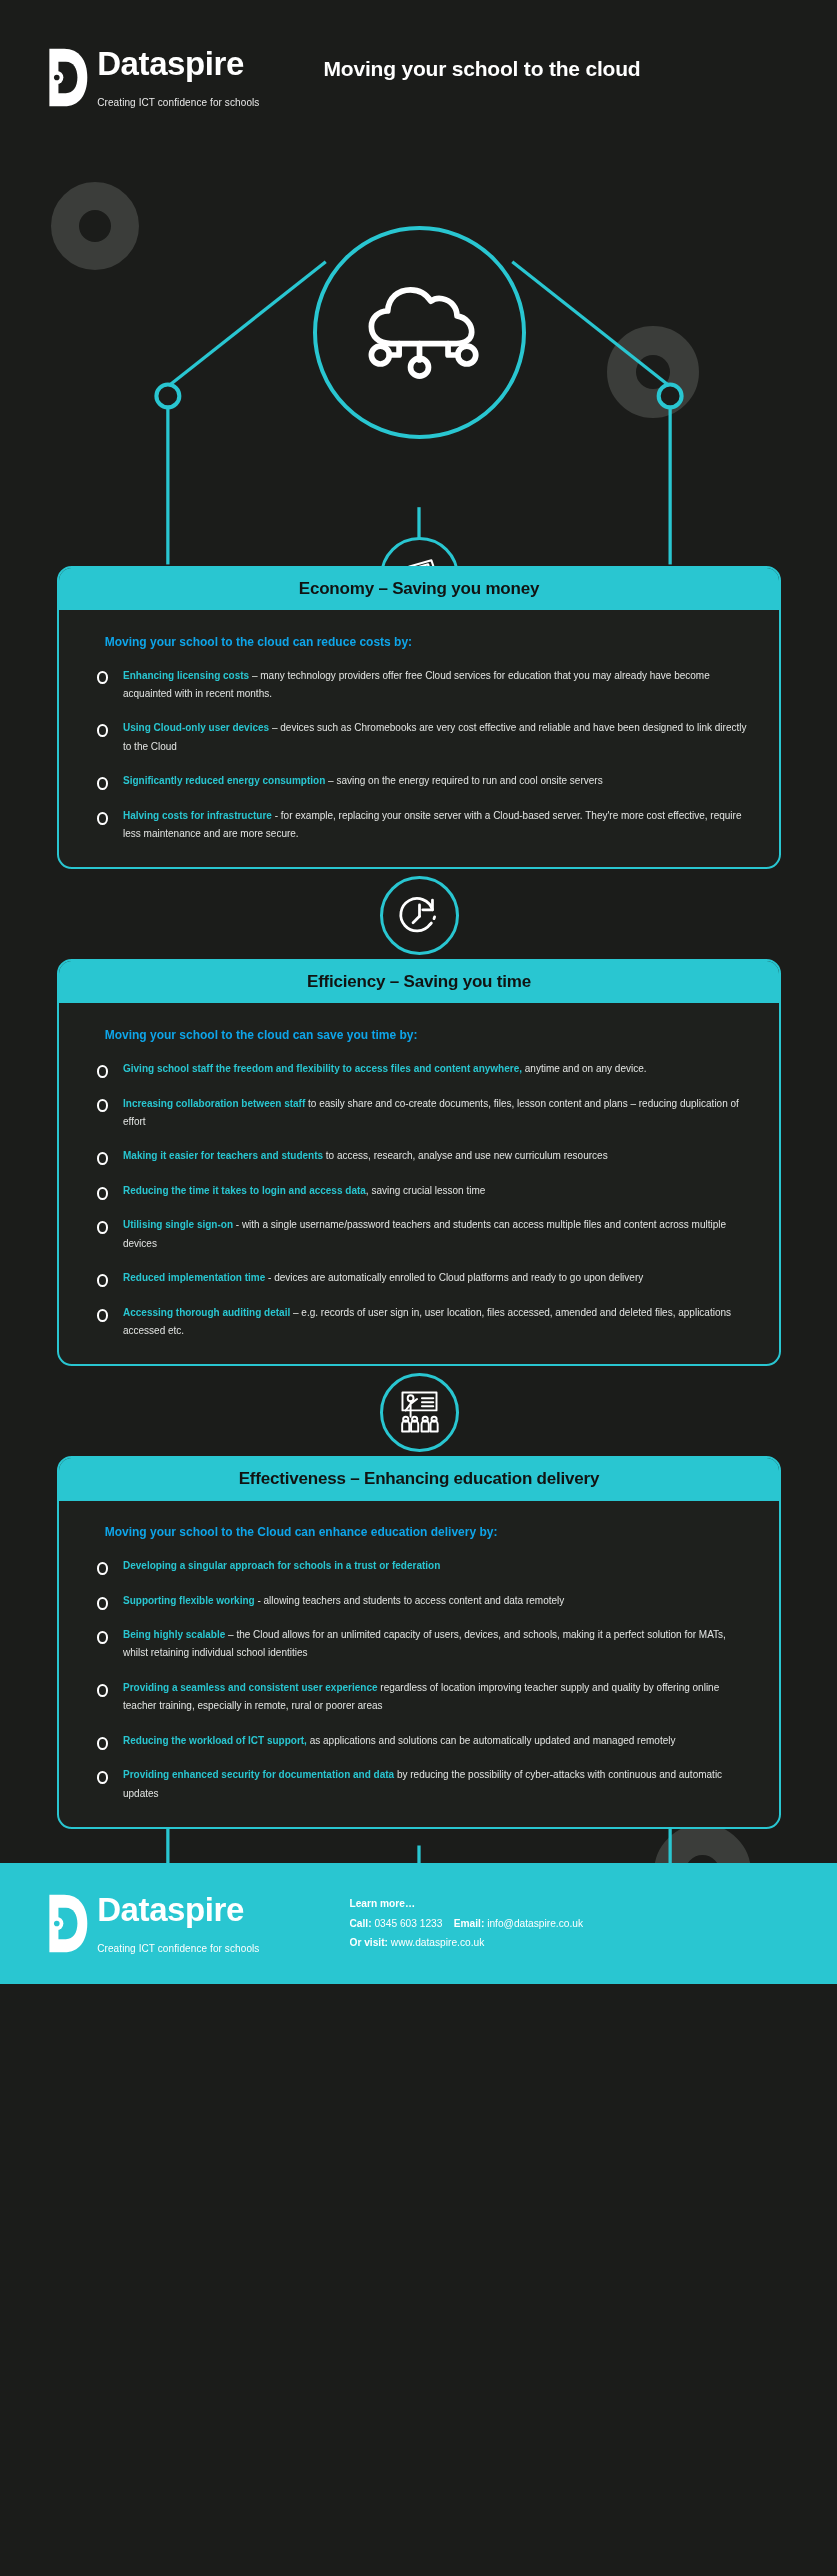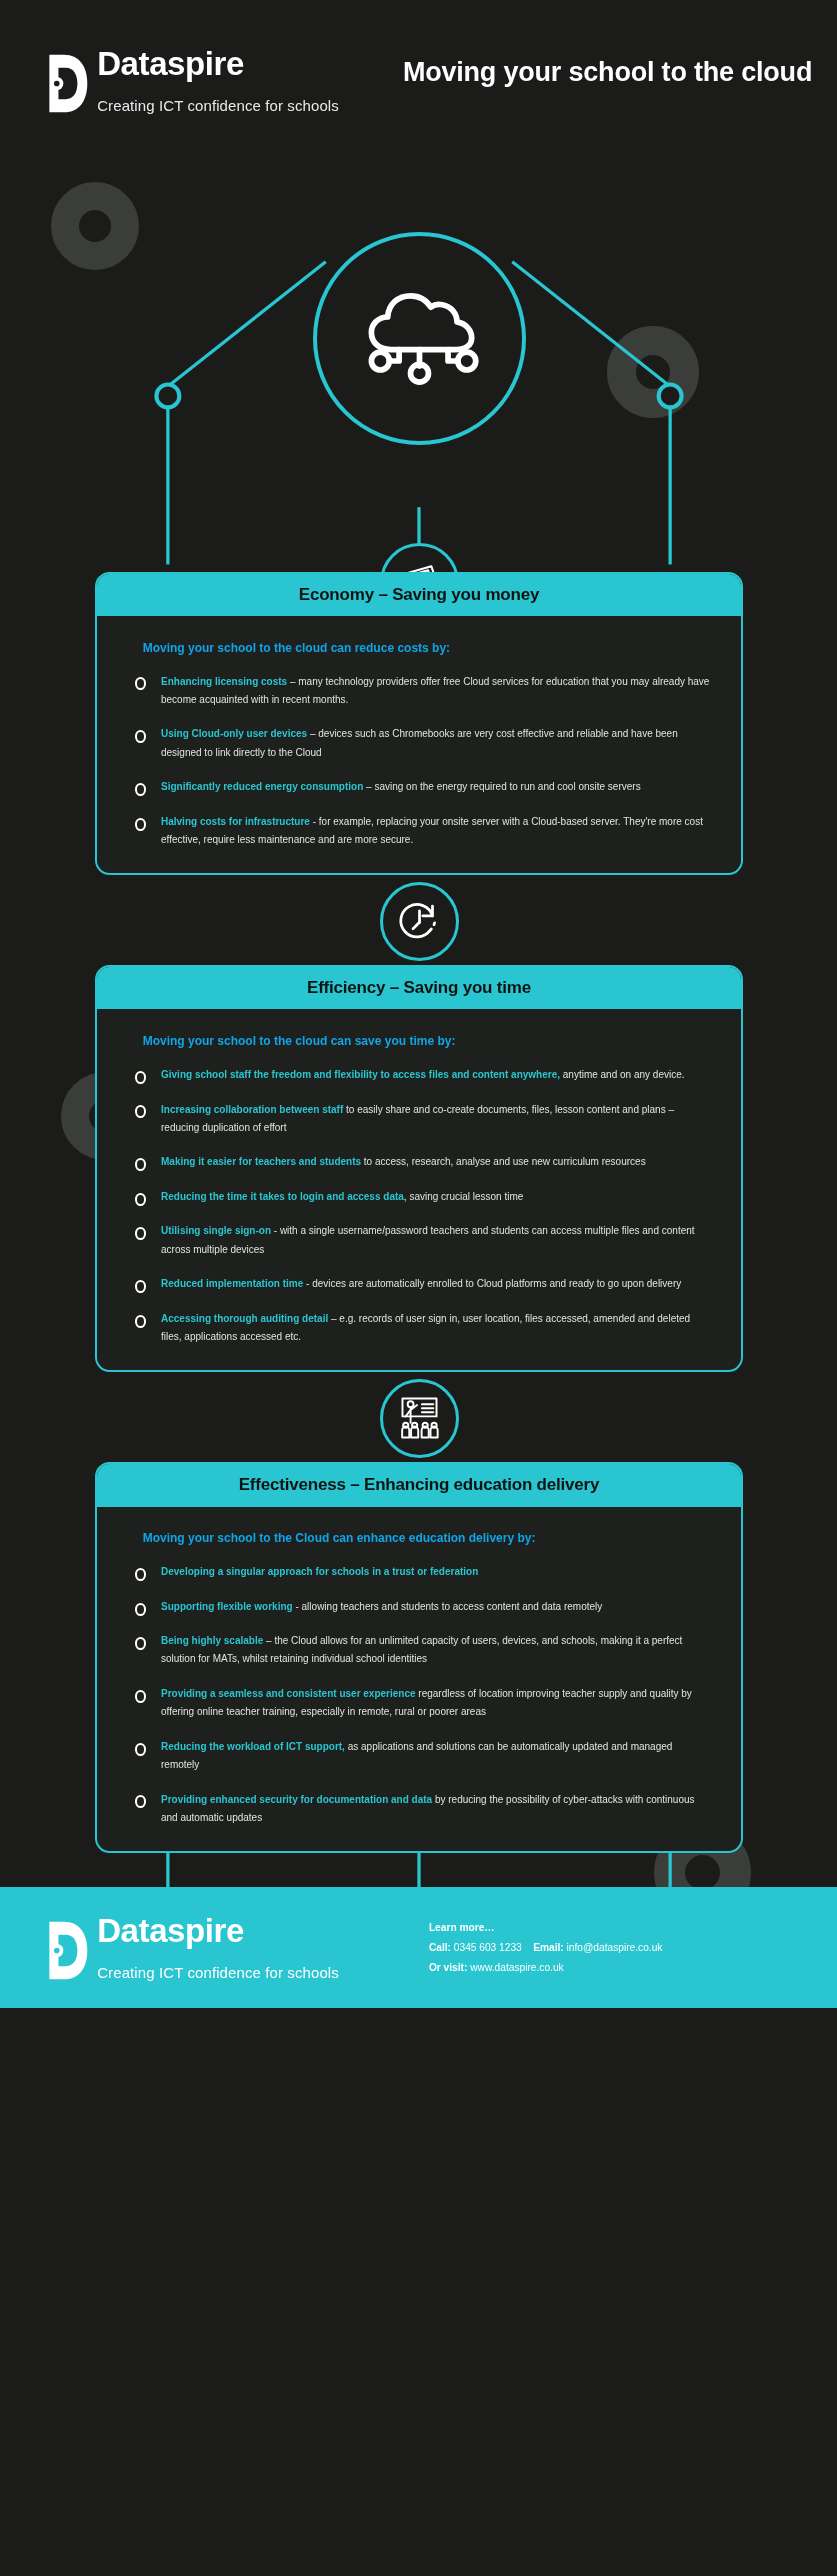--- a/index.html
+++ b/index.html
@@ -21,43 +21,43 @@
 
   
   .wires{ position:absolute; left:0; top:0; width:838px; height:2576px; z-index:1; pointer-events:none;}
 
   
   .header{ position:relative; z-index:3; display:flex; align-items:center; padding:47px 0 0 46px; }
   .logo-wrap{ display:flex; align-items:flex-end; }
   .logo-mark{ width:43px; height:61px; flex:0 0 auto; }
   .logo-text{ margin-left:8.2px; }
   .logo-name{ font-size:33px; font-weight:bold; letter-spacing:-0.4px; line-height:1; color:#fff; }
-  .logo-tag{ font-size:15px; color:#e9e9e9; margin-top:17px; letter-spacing:0.1px; }
-  .header-title{ margin-left:64px; font-size:27px; font-weight:bold; color:#fff; letter-spacing:-0.2px;
+  .logo-tag{ font-size:10px; color:#e9e9e9; margin-top:17px; letter-spacing:0.1px; }
+  .header-title{ margin-left:64px; font-size:21px; font-weight:bold; color:#fff; letter-spacing:-0.2px;
                  align-self:flex-start; padding-top:9.8px; }
 
   
   .hero{ position:relative; z-index:3; height:458px; }
   .ring-big{
     position:absolute; left:calc(50% - 106px); top:118px;
     width:213px; height:213px; border-radius:50%;
     border:4.1px solid #29c6d1; background:#1b1c1a;
     display:flex; align-items:center; justify-content:center;
   }
   .ring-mid{
     position:absolute; left:calc(50% - 39px);
     width:79px; height:79px; border-radius:50%;
     border:3.3px solid #29c6d1; background:#1b1c1a;
     display:flex; align-items:center; justify-content:center; z-index:3;
   }
 
   
   .panel{
     position:relative; z-index:3;
-    width:648px; margin:0 auto;
+    width:724px; margin:0 auto;
     border:2.5px solid #29c6d1; border-radius:14.7px;
     background:#1e201d; overflow:hidden;
   }
   .panel-head{
     background:#29c6d1; color:#111312;
     text-align:center; font-size:17px; font-weight:bold;
     padding:10.6px 8.2px 11.5px; letter-spacing:-0.2px;
   }
   .panel-body{ padding:24.5px 31px 21px 31px; }
   .panel-intro{ font-size:12px; font-weight:bold; color:#0ea5e9; margin:0 0 18px 14.7px; }

